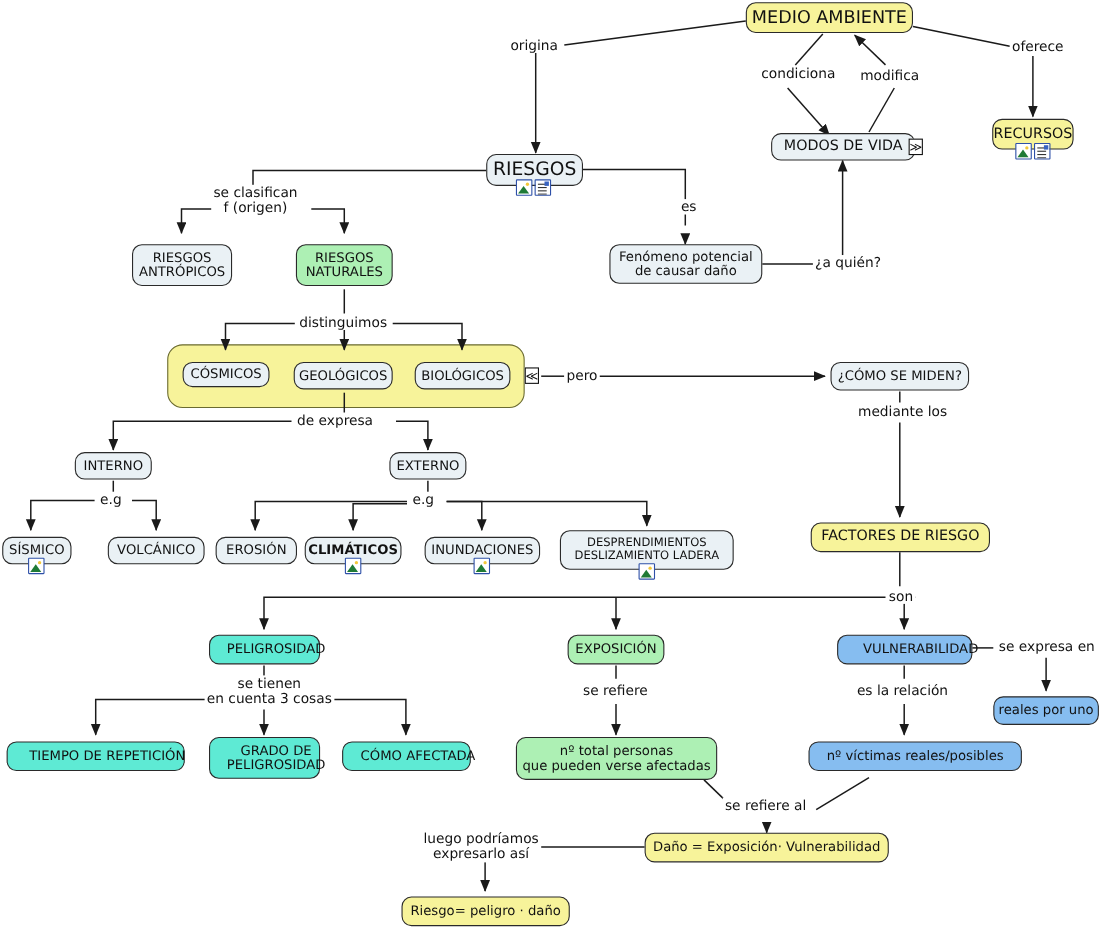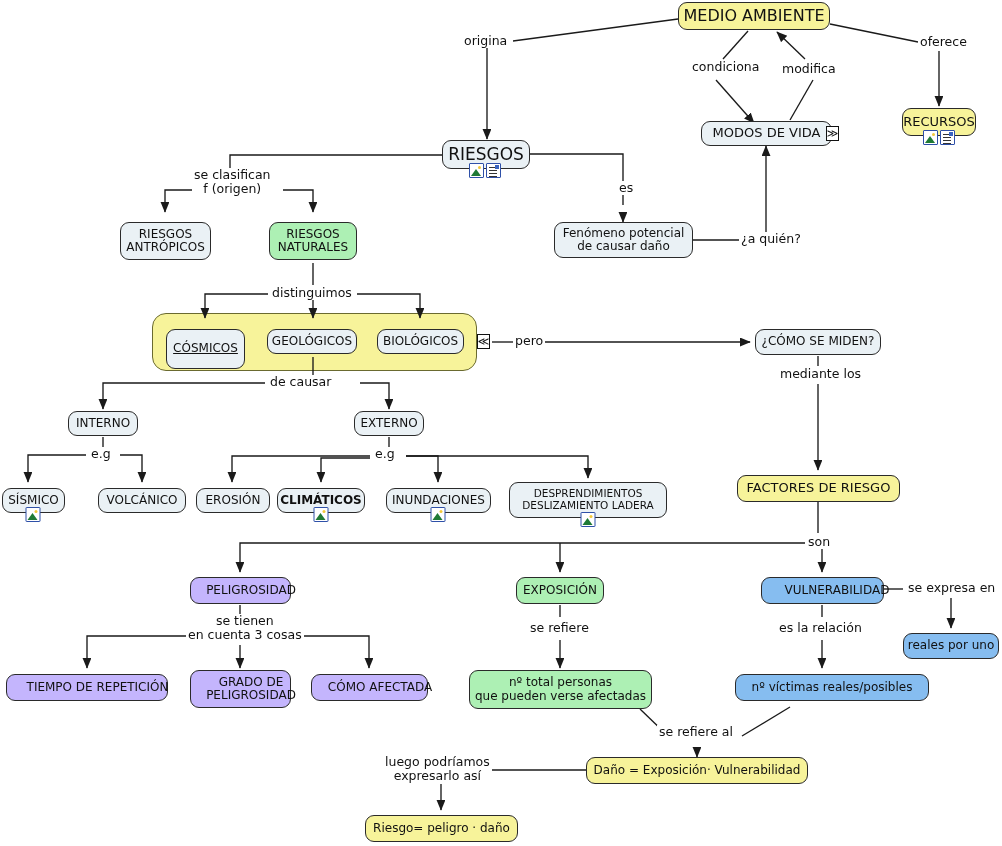--- a/index.html
+++ b/index.html
@@ -20,21 +20,21 @@
     border-radius:9px;
     color:#111;
     line-height:1.12;
     padding:2px 7px;
     white-space:nowrap;
   }
   .node .lbl{display:block;}
   .blue-grey{background:#eaf1f5;}
   .yellow{background:#f7f39a;}
   .green{background:#adf0b4;}
-  .orange{background:#c4b5fd;padding-left:28px;}
+  .orange{background:#5eead4;padding-left:28px;}
   .blue{background:#86bdf0;}
   .grouprect{
     position:absolute;
     background:#f7f39a;
     border:1px solid #6a6a30;
     border-radius:14px;
     box-sizing:border-box;
   }
   .elabel{
     position:absolute;
@@ -232,21 +232,21 @@
   <div class="node blue-grey s12" style="left:120px;top:222px;width:91px;height:38px;flex-direction:column;">
     <span class="lbl">RIESGOS</span>
     <span class="lbl">ANTRÓPICOS</span>
   </div>
 
   <div class="node green s12" style="left:269px;top:222px;width:88px;height:38px;flex-direction:column;">
     <span class="lbl">RIESGOS</span>
     <span class="lbl">NATURALES</span>
   </div>
 
-  <div class="node blue-grey s12" style="left:166px;top:329px;width:79px;height:40px;text-decoration:underline;">
+  <div class="node blue-grey s12" style="left:166px;top:329px;width:79px;height:23px;">
     <span class="lbl">CÓSMICOS</span>
   </div>
   <div class="node blue-grey s12" style="left:267px;top:329px;width:90px;height:25px;">
     <span class="lbl">GEOLÓGICOS</span>
   </div>
   <div class="node blue-grey s12" style="left:377px;top:329px;width:87px;height:25px;">
     <span class="lbl">BIOLÓGICOS</span>
   </div>
   <div class="arrowmark" style="left:477px;top:334px;">
     <span>≪</span>
@@ -355,21 +355,21 @@
 
   <div class="elabel" style="left:192px;top:168px;text-align:center;">
     <span>se clasifican</span><br>
     <span>f (origen)</span>
   </div>
 
   <div class="elabel" style="left:270px;top:286px;text-align:right;">distinguimos</div>
 
   <div class="elabel" style="left:513px;top:334px;">pero</div>
 
-  <div class="elabel" style="left:268px;top:375px;">de causar</div>
+  <div class="elabel" style="left:268px;top:375px;">de expresa</div>
 
   <div class="elabel" style="left:89px;top:447px;">e.g</div>
   <div class="elabel" style="left:373px;top:447px;">e.g</div>
 
   <div class="elabel" style="left:778px;top:367px;">mediante los</div>
 
   <div class="elabel" style="left:806px;top:535px;">son</div>
 
   <div class="elabel" style="left:186px;top:614px;text-align:center;">
     <span>se tienen</span><br>

